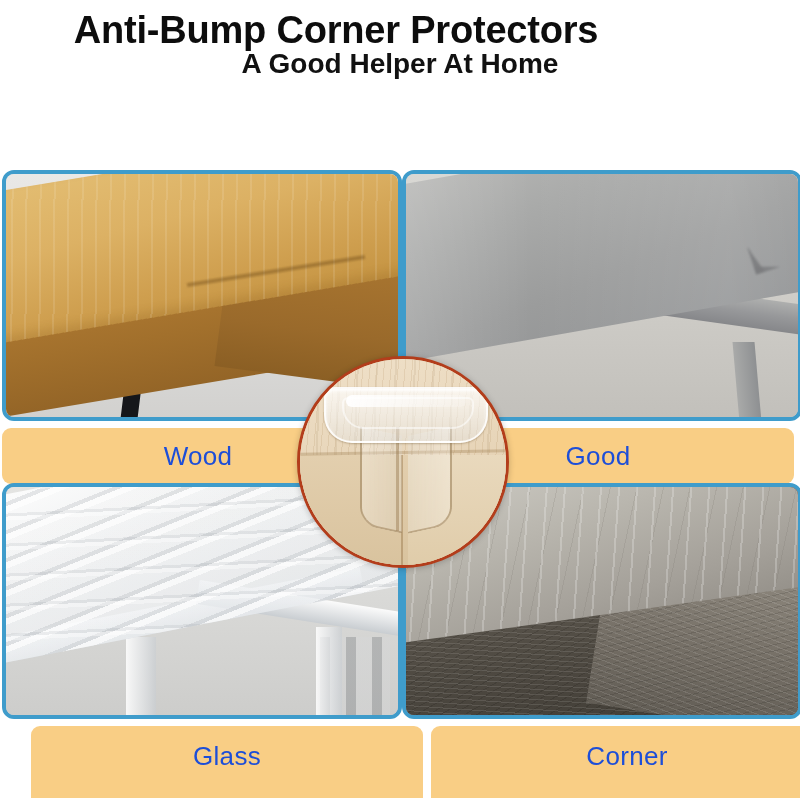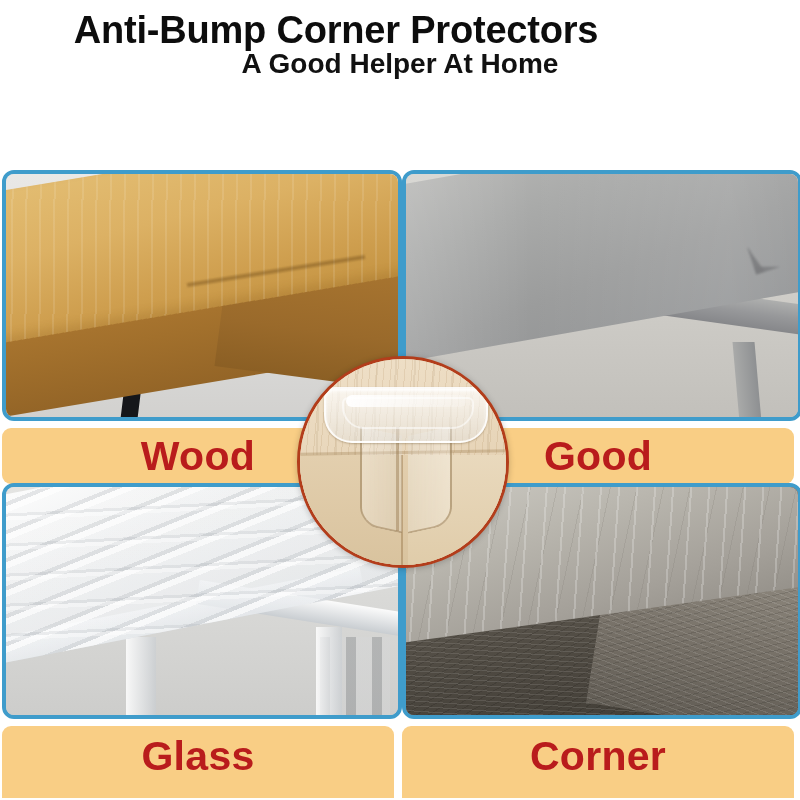--- a/index.html
+++ b/index.html
@@ -38,25 +38,25 @@
   }
   .cell.row2 .photo{height:228px;}
   .photo-inner{position:absolute;inset:0;overflow:hidden;}
 
   
   .band{
     position:absolute;left:0;width:392px;height:56px;
     background:#f9ce85;border-radius:9px;
   }
   .cell.row1 .band{top:258px;}
-  .cell.row2 .band{top:243px;height:72px;border-radius:9px 9px 0 0;}
+  .cell.row2 .band{top:243px;height:72px;border-radius:9px 9px 0 0;margin-left:29px;}
   .band-label{
     position:absolute;left:0;right:0;top:0;height:56px;
     display:flex;align-items:center;justify-content:center;
-    font-size:41px;font-weight:bold;color:#b91c1c;letter-spacing:0.3px;
+    font-size:26px;font-weight:normal;color:#1d4ed8;letter-spacing:0.3px;
   }
   .cell.row2 .band-label{height:60px;}
 
   
   
   .sc-wood{position:absolute;inset:0;background:linear-gradient(#e9e8e6 0%,#dededc 55%,#d2d1cf 100%);}
   .wood-leg{position:absolute;background:#15161a;border-radius:2px;}
   .wood-leg.l1{left:120px;top:150px;width:17px;height:100px;transform:skewX(-7deg);}
   .wood-leg.l2{left:333px;top:135px;width:16px;height:112px;transform:skewX(9deg);}
   .wood-top{

